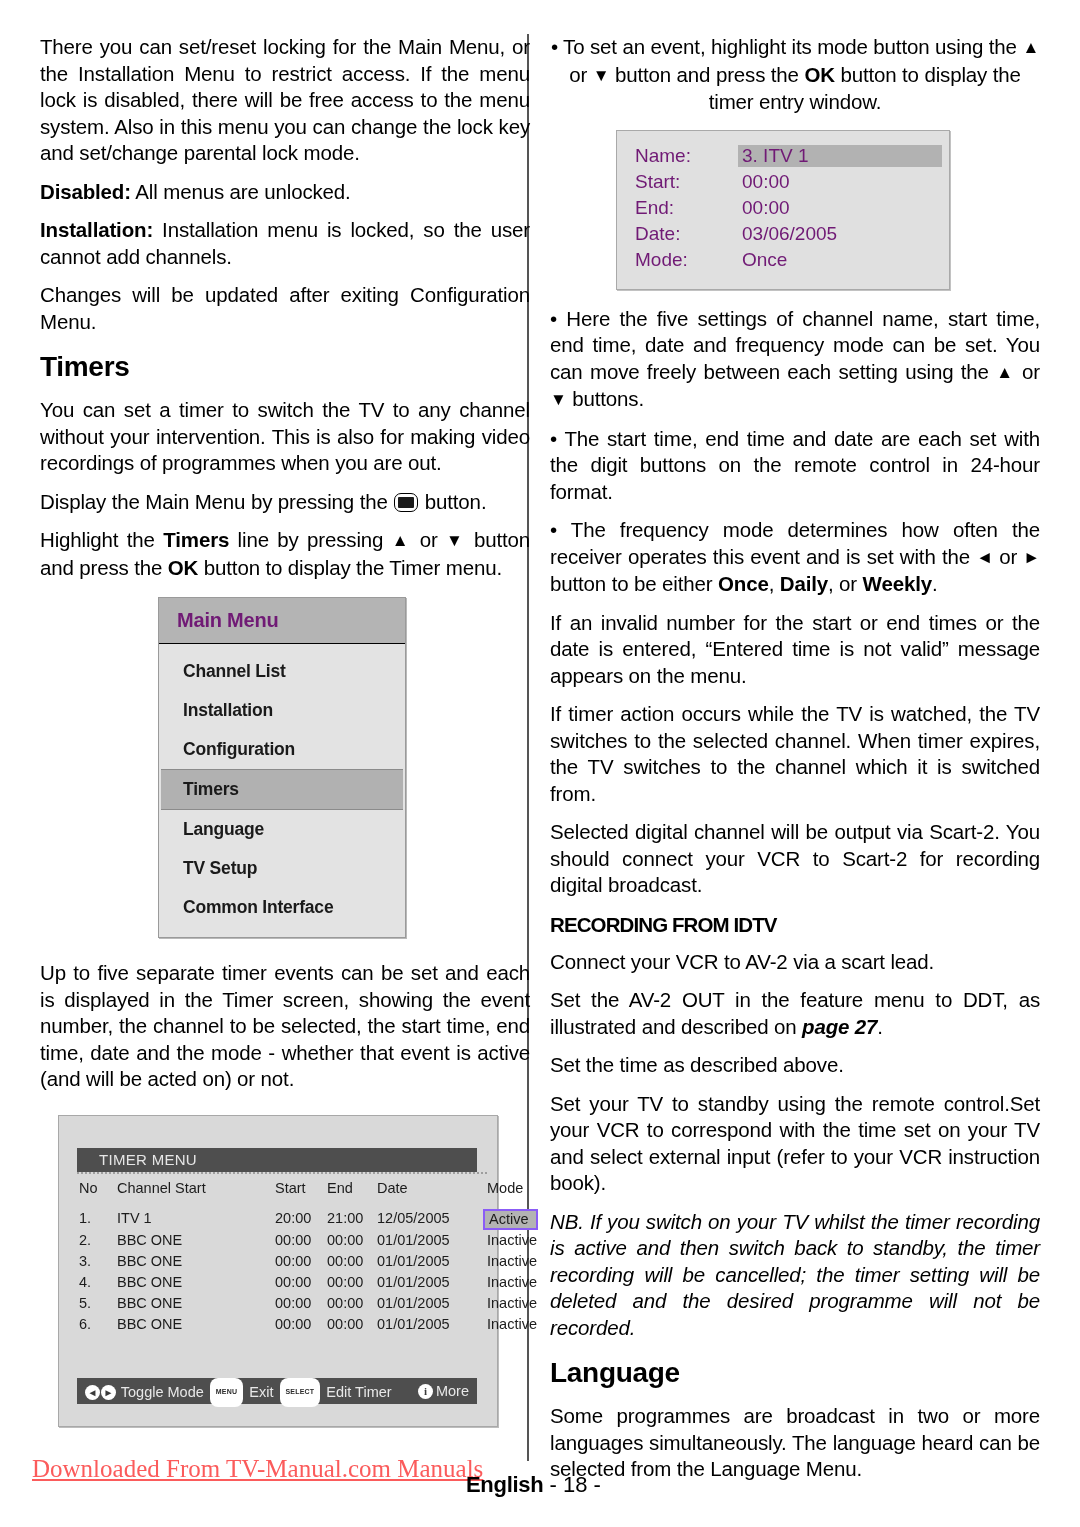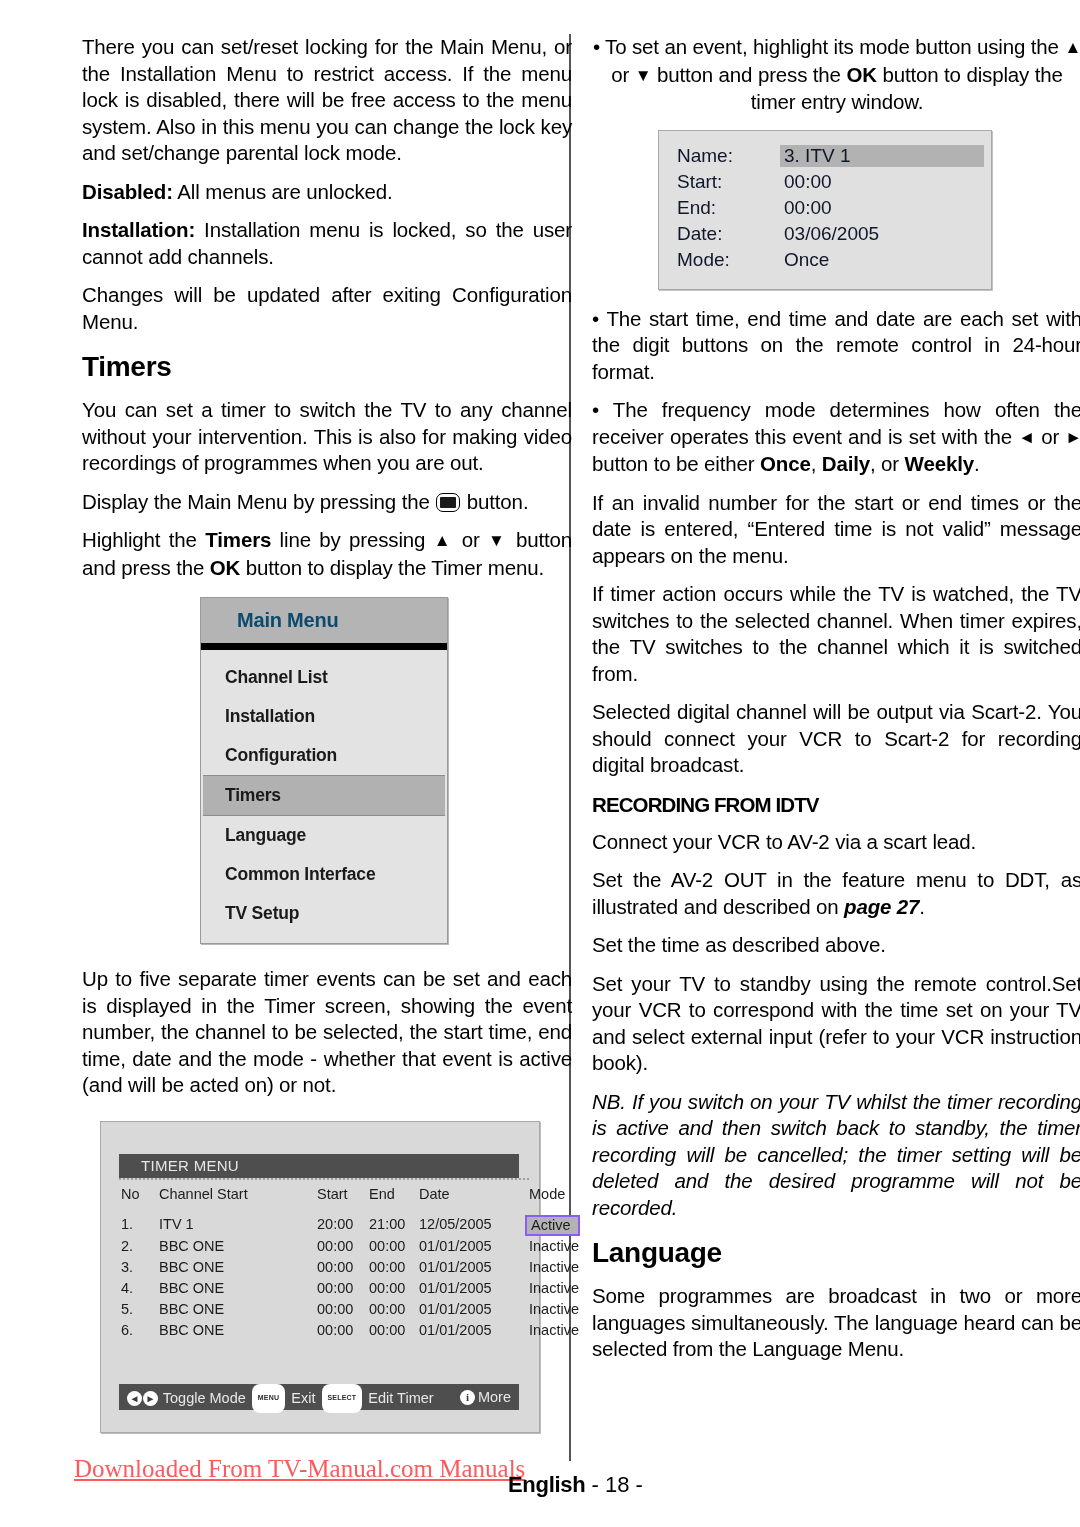--- a/index.html
+++ b/index.html
@@ -15,21 +15,20 @@
     color: #000000;
     position: relative;
     overflow: hidden;
   }
 
   .page {
     position: absolute;
     left: 0; top: 0;
     width: 888px;
     height: 1527px;
-    margin-left: 42px;
   }
 
   
   .columns {
     position: absolute;
     left: 40px;
     top: 34px;
     width: 1000px;
     height: 1400px;
   }
@@ -102,25 +101,25 @@
   .mainmenu-fig {
     position: relative;
     width: 246px;
     margin: 16px 0 0 118px;
     border: 1px solid #9a9a9a;
     box-shadow: 1px 1px 0 #b9b9b9;
     background: #e3e3e3;
   }
   .mainmenu-title {
     background: #b4b4b4;
-    color: #0c4a6e;
+    color: #701a75;
     font-size: 20px;
     font-weight: bold;
-    padding: 11px 0 11px 36px;
-    border-bottom: 7px solid #000000;
+    padding: 11px 0 11px 18px;
+    border-bottom: 1px solid #000000;
     letter-spacing: -0.2px;
   }
   .mainmenu-list { padding: 8px 0 10px 0; }
   .mainmenu-item {
     font-size: 17.5px;
     font-weight: bold;
     color: #1a1a1a;
     padding: 9px 0 9px 24px;
     letter-spacing: -0.2px;
   }
@@ -247,21 +246,21 @@
     background: #e0e0e0;
     border: 1px solid #a9a9a9;
     box-shadow: 1px 1px 0 #c2c2c2;
     padding: 14px 0 14px 0;
     position: relative;
   }
   .entry-row {
     position: relative;
     height: 26px;
     font-size: 19px;
-    color: #0f172a;
+    color: #701a75;
   }
   .entry-label { position: absolute; left: 18px; }
   .entry-value { position: absolute; left: 125px; }
   .entry-row.highlight .entry-value {
     background: #b2b2b2;
     display: block;
     width: 200px;
     padding-left: 4px;
     margin-left: -4px;
   }
@@ -317,22 +316,22 @@
       <p class="body"><span>Highlight the </span><b>Timers</b><span> line by pressing </span><span class="arrow">▲</span><span> or </span><span class="arrow">▼</span><span> button and press the </span><b>OK</b><span> button to display the Timer menu.</span></p>
 
       <div class="mainmenu-fig">
         <div class="mainmenu-title">Main Menu</div>
         <div class="mainmenu-list">
           <div class="mainmenu-item">Channel List</div>
           <div class="mainmenu-item">Installation</div>
           <div class="mainmenu-item">Configuration</div>
           <div class="mainmenu-item selected">Timers</div>
           <div class="mainmenu-item">Language</div>
+          <div class="mainmenu-item">TV Setup</div>
           <div class="mainmenu-item">Common Interface</div>
-          <div class="mainmenu-item">TV Setup</div>
         </div>
       </div>
 
       <p class="body" style="margin-top:22px;">Up to five separate timer events can be set and each is displayed in the Timer screen, showing the event number, the channel to be selected, the start time, end time, date and the mode - whether that event is active (and will be acted on) or not.</p>
 
       <div class="timer-fig">
         <div class="timer-header">TIMER MENU</div>
         <div class="timer-hdrline"></div>
 
         <div class="timer-table">
@@ -433,20 +432,21 @@
         <div class="entry-row">
           <span class="entry-label">Date:</span>
           <span class="entry-value">03/06/2005</span>
         </div>
         <div class="entry-row">
           <span class="entry-label">Mode:</span>
           <span class="entry-value">Once</span>
         </div>
       </div>
 
+      <p class="body"><span>• Here the five settings of channel name, start time, end time, date and frequency mode can be set. You can move freely between each setting using the </span><span class="arrow">▲</span><span> or </span><span class="arrow">▼</span><span> buttons.</span></p>
 
 
       <p class="body">• The start time, end time and date are each set with the digit buttons on the remote control in 24-hour format.</p>
 
       <p class="body"><span> • The frequency mode determines how often the receiver operates this event and is set with the </span><span class="arrow">◄</span><span> or </span><span class="arrow">►</span><span> button to be either </span><b>Once</b><span>, </span><b>Daily</b><span>, or </span><b>Weekly</b><span>.</span></p>
 
       <p class="body">If an invalid number for the start or end times or the date is entered, “Entered time is not valid” message appears on the menu.</p>
 
       <p class="body">If timer action occurs while the TV is watched, the TV switches to the selected channel. When timer expires, the TV switches to the channel which it is switched from.</p>
 

